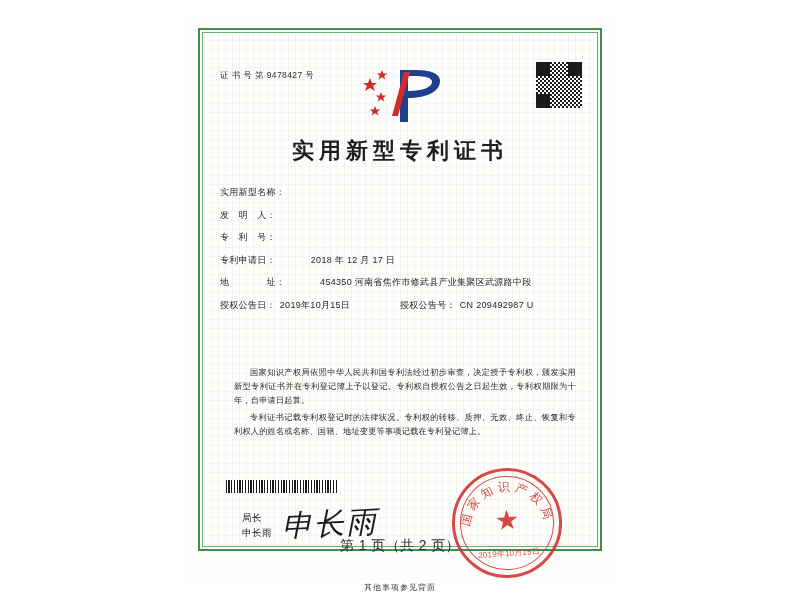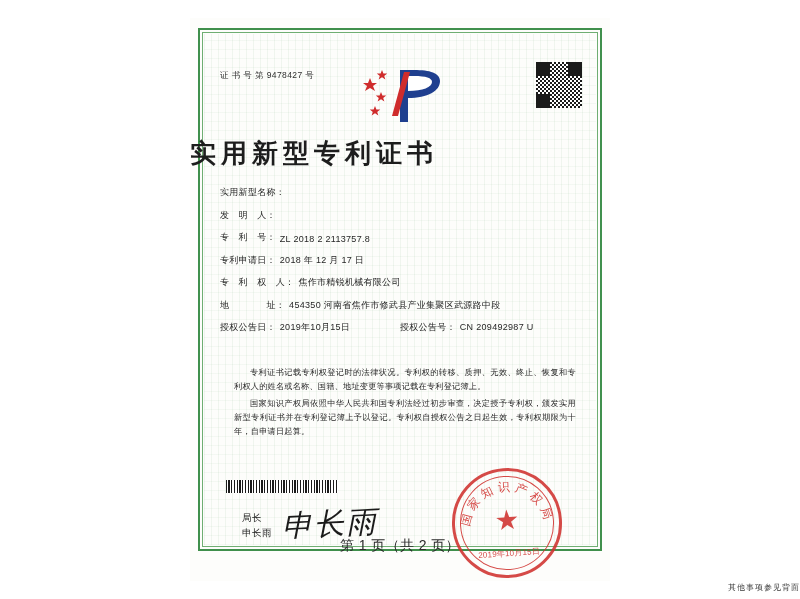--- a/index.html
+++ b/index.html
@@ -97,39 +97,41 @@
     top: 46px;
     width: 96px;
     height: 62px;
     margin-left: -44px;
   }
   .title {
     position: absolute;
     left: 0;
     right: 0;
     top: 118px;
+    text-align: center;
     font-family: "Liberation Serif", serif;
-    font-size: 26px;
+    font-size: 22px;
     font-weight: bold;
     letter-spacing: 5px;
     color: #1d1d1d;
   }
   .fields {
     position: absolute;
     left: 30px;
     top: 168px;
     right: 28px;
   }
   .field-row {
     display: flex;
-    align-items: flex-end;
+    align-items: center;
     font-size: 9px;
     color: #262626;
     margin-bottom: 9.5px;
     letter-spacing: 0.3px;
+    gap: 31px;
   }
   .f-label {
     flex: 0 0 auto;
     white-space: pre;
   }
   .f-value {
     flex: 1 1 auto;
     padding-left: 4px;
     white-space: nowrap;
     overflow: hidden;
@@ -245,21 +247,21 @@
     bottom: 26px;
     text-align: center;
     font-size: 14px;
     color: #2a2a2a;
     letter-spacing: 0.4px;
   }
   .footnote {
     position: absolute;
     left: 0; right: 0;
     bottom: 6px;
-    text-align: right;
+    text-align: center;
     font-size: 8px;
     color: #3a3a3a;
     letter-spacing: 1px;
   }
 </style>
 </head>
 <body>
 
 <div class="page">
 
@@ -291,49 +293,44 @@
 
     <div class="fields">
       <div class="field-row">
         <span class="f-label">实用新型名称：</span>
       </div>
       <div class="field-row">
         <span class="f-label">发　明　人：</span>
       </div>
       <div class="field-row">
         <span class="f-label">专　利　号：</span>
-        <span class="f-value">ZL 2018 2 2113757.8</span>
       </div>
       <div class="field-row">
         <span class="f-label">专利申请日：</span>
         <span class="f-value">2018 年 12 月 17 日</span>
-      </div>
-      <div class="field-row">
-        <span class="f-label">专　利　权　人：</span>
-        <span class="f-value">焦作市精锐机械有限公司</span>
       </div>
       <div class="field-row">
         <span class="f-label">地　　　　址：</span>
         <span class="f-value">454350 河南省焦作市修武县产业集聚区武源路中段</span>
       </div>
       <div class="row-two">
         <span class="cell first">
           <span class="f-label">授权公告日：</span>
           <span style="padding-left:4px">2019年10月15日</span>
         </span>
         <span class="cell">
           <span class="f-label">授权公告号：</span>
           <span style="padding-left:4px">CN 209492987 U</span>
         </span>
       </div>
     </div>
 
     <div class="body-text">
+      <p>国家知识产权局依照中华人民共和国专利法经过初步审查，决定授予专利权，颁发实用新型专利证书并在专利登记簿上予以登记。专利权自授权公告之日起生效，专利权期限为十年，自申请日起算。</p>
       <p>专利证书记载专利权登记时的法律状况。专利权的转移、质押、无效、终止、恢复和专利权人的姓名或名称、国籍、地址变更等事项记载在专利登记簿上。</p>
-      <p>国家知识产权局依照中华人民共和国专利法经过初步审查，决定授予专利权，颁发实用新型专利证书并在专利登记簿上予以登记。专利权自授权公告之日起生效，专利权期限为十年，自申请日起算。</p>
     </div>
 
     <div class="barcode"></div>
 
     <div class="seal">
       <div class="inner-ring"></div>
       <svg class="arc-text" viewBox="0 0 104 104" aria-hidden="true">
         <defs>
           <path id="arcpath" d="M 14,58 A 38,38 0 0 1 90,58"></path>
         </defs>

